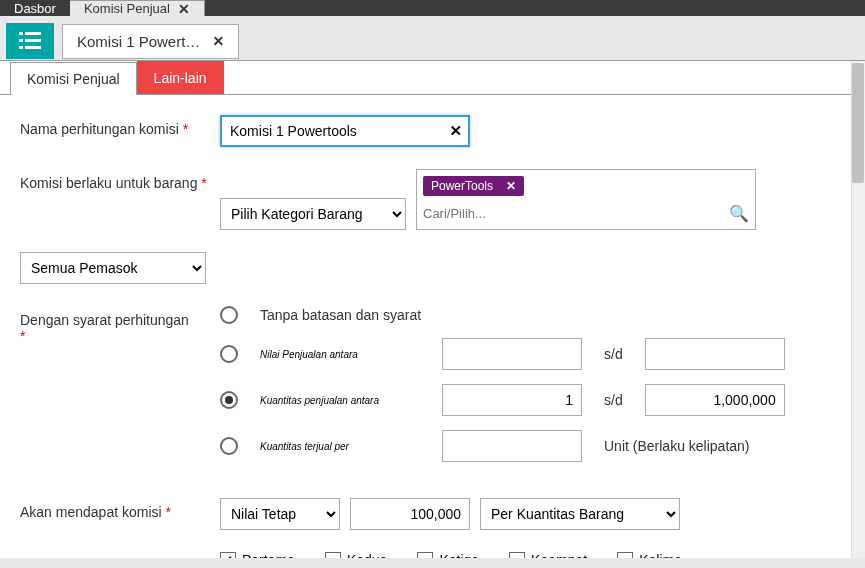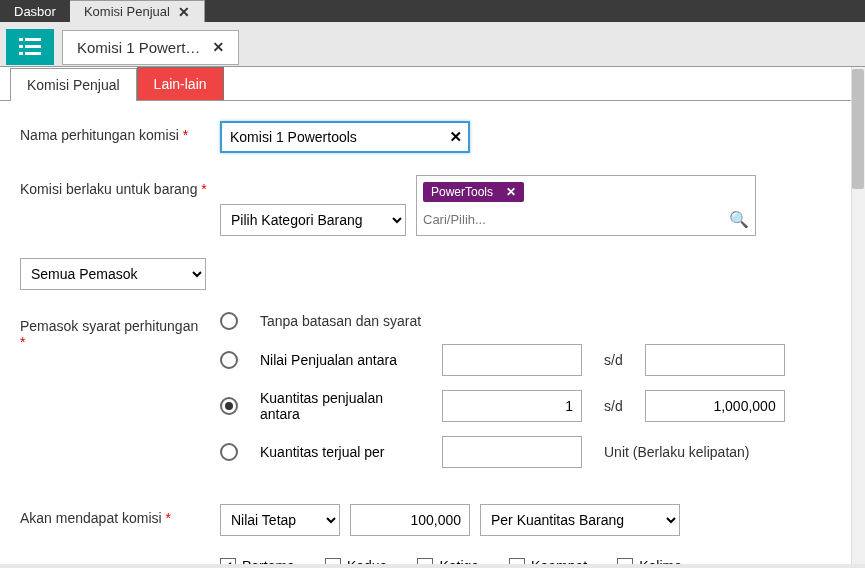--- a/index.html
+++ b/index.html
@@ -1,18 +1,18 @@
 <!DOCTYPE html>
 <html><head>
 <meta charset="utf-8">
 <style>
 * { box-sizing: border-box; margin: 0; padding: 0; font-family: Arial, sans-serif; }
 body { background: #e8e8e8; width: 865px; height: 568px; overflow: hidden; position: relative; }
 
-.top-tabs { display: flex; background: #3b3b3b; height: 22px; }
+.top-tabs { display: flex; background: #3b3b3b; height: 16px; }
 .top-tab { padding: 4px 14px; background: #3b3b3b; color: #ccc; font-size: 13px; display: flex; align-items: center; gap: 8px; cursor: pointer; }
 .top-tab.inactive-light { background: #e8e8e8; color: #333; border-top: 1px solid #999; border-right: 1px solid #999; }
 .top-tab.active { background: #3b3b3b; color: #fff; }
 .close-x { font-weight: bold; color: #333; cursor: pointer; font-size: 14px; }
 
 .sub-header { display: flex; align-items: center; background: #e8e8e8; height: 44px; padding-top: 6px; }
 .menu-icon { width: 48px; height: 36px; background: #00a5a5; display: flex; align-items: center; justify-content: center; margin-left: 6px; cursor: pointer; }
 .menu-icon svg { fill: #fff; }
 .sub-tab { margin-left: 8px; background: #fff; border: 1px solid #aaa; padding: 8px 14px; font-size: 15px; color: #333; display: flex; align-items: center; gap: 12px; cursor: pointer; }
 
@@ -51,21 +51,21 @@
 
 .cb { width: 16px; height: 16px; border: 1px solid #666; display: inline-flex; align-items: center; justify-content: center; cursor: pointer; flex-shrink: 0; }
 .cb.checked::after { content: '✓'; font-size: 13px; font-weight: bold; }
 .cb-group { display: flex; gap: 30px; align-items: center; }
 .cb-item { display: flex; align-items: center; gap: 6px; font-size: 14px; }
 
 .scrollbar-track { position: absolute; right: 0; top: 0; width: 14px; height: 100%; background: #f0f0f0; border-left: 1px solid #ddd; }
 .scrollbar-thumb { position: absolute; right: 1px; top: 2px; width: 12px; height: 120px; background: #c0c0c0; border-radius: 2px; }
 
 .radio-option-row { display: flex; align-items: center; gap: 22px; margin-bottom: 14px; }
-.radio-option-row .rlabel { width: 160px; font-size: 14px; }
+.radio-option-row .rlabel { width: 160px; font-size: 10px; font-style: italic; }
 </style>
 </head>
 <body>
 
 <div class="top-tabs">
   <div class="top-tab active">Dasbor</div>
   <div class="top-tab inactive-light">
     <span>Komisi Penjual</span>
     <span class="close-x">✕</span>
   </div>
@@ -129,21 +129,21 @@
 
     <div class="row">
       <div class="controls">
         <select style="width:186px">
           <option>Semua Pemasok</option>
         </select>
       </div>
     </div>
 
     <div class="row">
-      <div class="label"><span>Pemasok syarat perhitungan</span><br><span class="req">*</span></div>
+      <div class="label"><span>Dengan syarat perhitungan</span><br><span class="req">*</span></div>
       <div style="flex:1">
         <div class="radio-option-row">
           <span class="radio"></span>
           <span class="radio-label">Tanpa batasan dan syarat</span>
         </div>
         <div class="radio-option-row">
           <span class="radio"></span>
           <span class="rlabel">Nilai Penjualan antara</span>
           <input class="text-input num" style="width: 140px;">
           <span class="sd">s/d</span>

